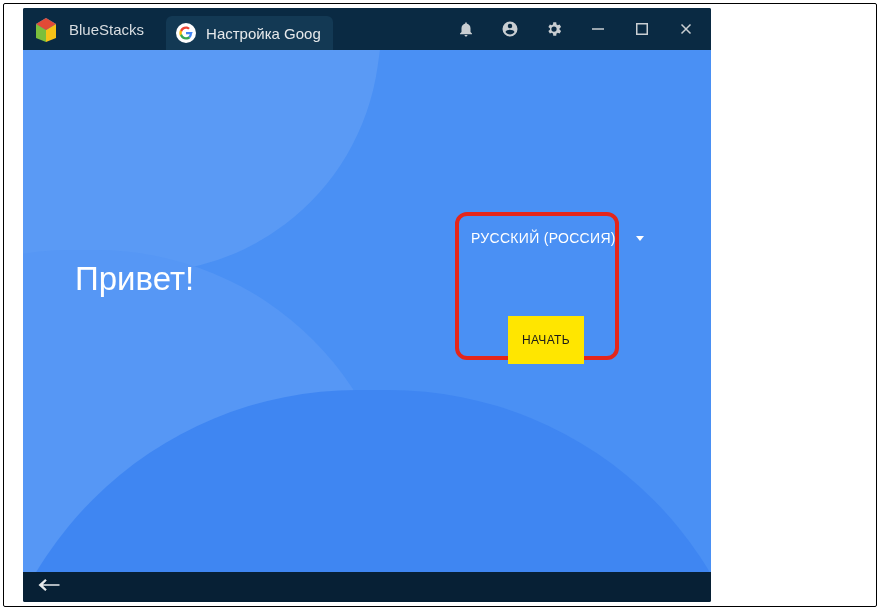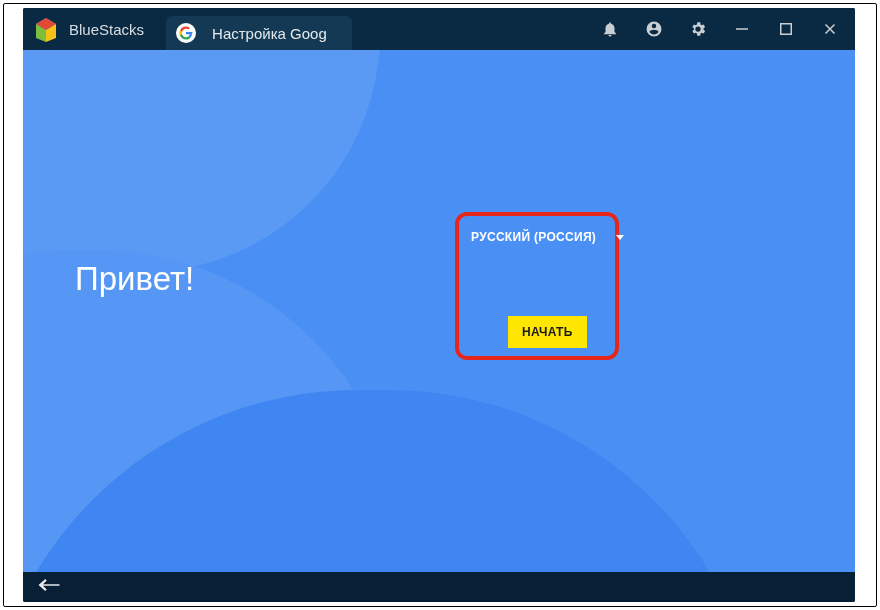--- a/index.html
+++ b/index.html
@@ -15,21 +15,21 @@
     position: absolute;
     inset: 3px;
     border: 1px solid #000;
     border-radius: 2px;
     background: #fff;
   }
   .window {
     position: absolute;
     left: 23px;
     top: 8px;
-    width: 832px;
+    width: 688px;
     height: 594px;
     background: #0a2a43;
     border-radius: 2px;
     overflow: hidden;
   }
   
   .titlebar {
     height: 42px;
     background: #0a2a43;
     display: flex;
@@ -47,22 +47,22 @@
     font-size: 15px;
     color: #d8dde1;
   }
   .tab {
     margin-left: 22px;
     height: 34px;
     display: flex;
     align-items: center;
     background: #133954;
     border-radius: 6px 6px 0 0;
-    padding: 0 25px 0 10px;
-    gap: 16px;
+    padding: 0 12px 0 10px;
+    gap: 10px;
     margin-top: 8px;
   }
   .g-icon {
     width: 20px; height: 20px;
     border-radius: 50%;
     background: #fff;
     display: flex; align-items: center; justify-content: center;
   }
   .tab-title { color: #e6e9eb; font-size: 15px; }
   .spacer { flex: 1 1 auto; }
@@ -113,43 +113,43 @@
     width: 164px;
     height: 148px;
     border: 4px solid #e4261b;
     border-radius: 12px;
   }
   .lang {
     position: absolute;
     left: 448px;
     top: 180px;
     color: #fff;
-    font-size: 12px;
-    font-weight: 700;
+    font-size: 14px;
+    font-weight: 400;
     letter-spacing: 0.3px;
     display: flex;
     align-items: center;
     gap: 20px;
     cursor: pointer;
   }
   .caret-down {
     width: 0; height: 0;
     border-left: 4px solid transparent;
     border-right: 4px solid transparent;
     border-top: 5px solid #fff;
   }
   .start-btn {
     position: absolute;
     left: 485px;
     top: 266px;
     background: #ffe600;
     color: #1a1a1a;
     font-size: 12px;
-    font-weight: 700;
-    padding: 9px 14px;
+    font-weight: 400;
+    padding: 17px 14px;
     letter-spacing: 0.3px;
     cursor: pointer;
     border: none;
   }
   
   .navbar {
     height: 30px;
     background: #072035;
     display: flex;
     align-items: center;

